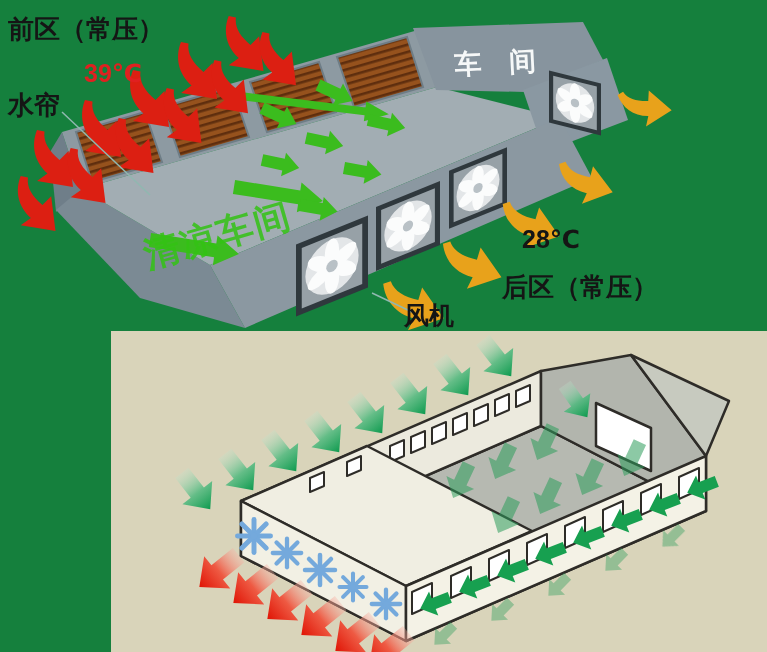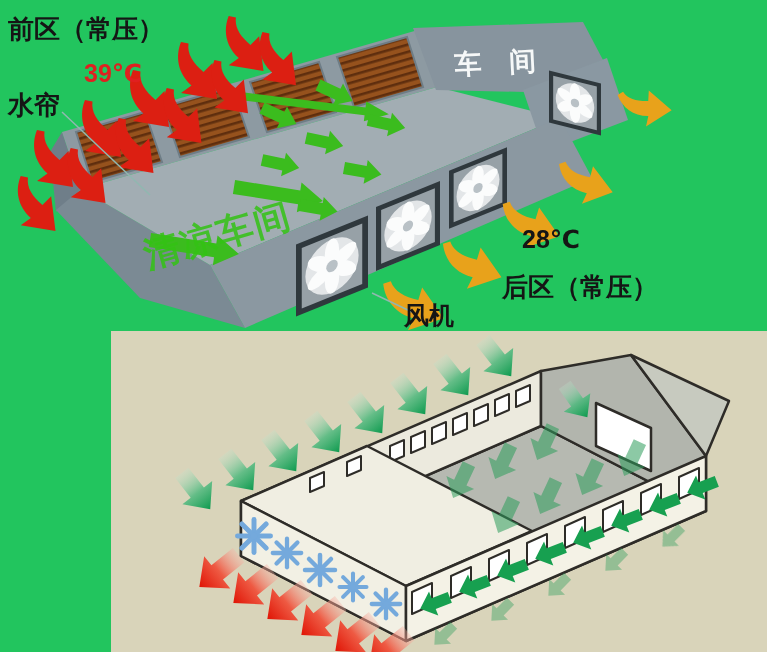--- a/index.html
+++ b/index.html
@@ -1,16 +1,16 @@
 <!DOCTYPE html>
 <html><head>
 <meta charset="utf-8">
 <style>
   html,body{margin:0;padding:0;background:#ffffff;}
-  #page{position:relative;width:767px;height:652px;overflow:hidden;background:#22c55e;
+  #page{position:relative;width:767px;height:652px;overflow:hidden;background:#15803d;
         font-family:"Liberation Sans","DejaVu Sans",sans-serif;}
   #top-fig{position:absolute;left:0;top:0;}
   #bottom-fig{position:absolute;left:111px;top:331px;width:656px;height:321px;background:#d9d4ba;}
   text{font-family:"Liberation Sans","DejaVu Sans",sans-serif;}
   .lbl{font-weight:bold;fill:#151515;}
   .lbl-red{font-weight:bold;fill:#e02020;}
   .lbl-white{font-weight:bold;fill:#f6f8f8;}
   .lbl-green{font-weight:bold;fill:#33c314;opacity:.85;}
   .outl{stroke:#2e2c28;stroke-width:2.5;stroke-linejoin:round;}
   .win{fill:#ffffff;stroke:#2e2c28;stroke-width:2;stroke-linejoin:round;}

